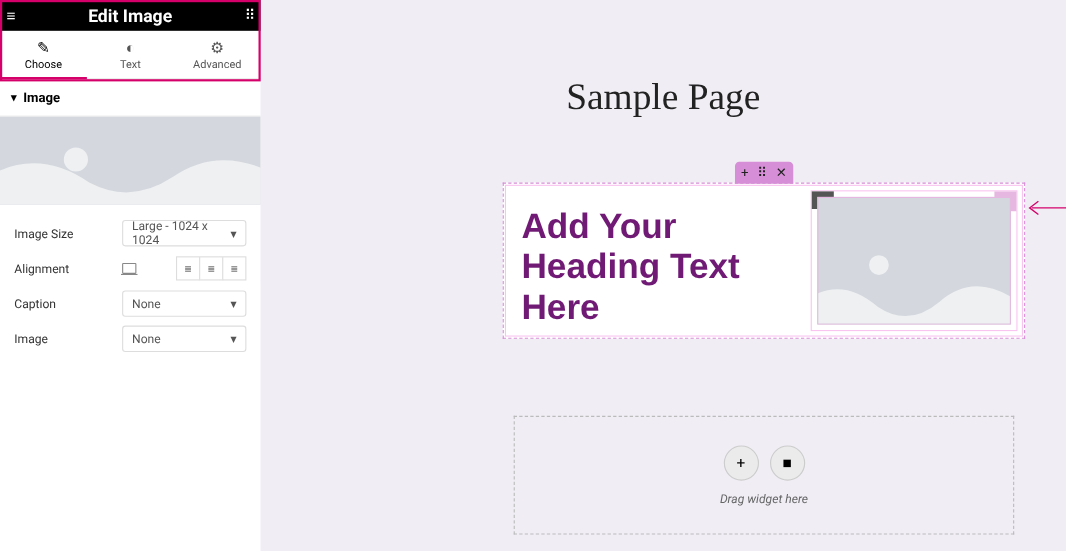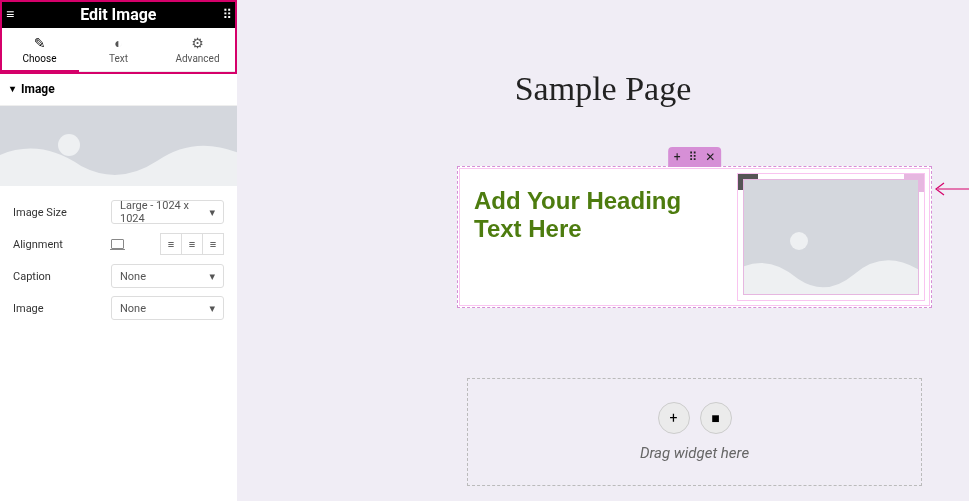--- a/index.html
+++ b/index.html
@@ -32,32 +32,32 @@
 .align-btn:first-child { margin-left: 0; }
 .need-help { text-align: center; margin-top: 50px; font-size: 11px; color: #555; cursor: pointer; }
 .collapse-handle { position: absolute; left: 237px; top: 258px; width: 12px; height: 40px; background: #fff; border: 1px solid #ddd; border-left: none; border-radius: 0 3px 3px 0; display: flex; align-items: center; justify-content: center; font-size: 10px; color: #888; cursor: pointer; }
 .canvas { position: absolute; left: 237px; top: 0; right: 0; bottom: 0; background: #f0edf5; }
 .page-title { font-family: Georgia, "Times New Roman", serif; font-size: 34px; text-align: center; margin-top: 70px; color: #222; }
 .section-box { position: absolute; left: 220px; top: 166px; width: 475px; height: 142px; border: 1px dashed #d68fd6; background: #fff; }
 .section-tab { position: absolute; left: 50%; transform: translateX(-50%); top: -20px; background: #d68fd6; border-radius: 4px 4px 0 0; padding: 3px 6px; display: flex; gap: 8px; align-items: center; font-size: 12px; color: #222; }
 .section-tab span { cursor: pointer; display: inline-flex; }
 .section-inner { display: flex; position: absolute; inset: 1px; border: 1px solid #f9c4f0; }
 .heading-col { flex: 1; padding: 18px 8px 0 14px; }
-.heading-col .htxt { font-family: Arial, sans-serif; font-weight: 700; font-size: 24px; line-height: 1.15; color: #4d7c0f; }
+.heading-col .htxt { font-family: Arial, sans-serif; font-weight: 700; font-size: 32px; line-height: 1.15; color: #701a75; }
 .img-col { width: 188px; position: relative; border: 1px solid #f9c4f0; margin: 4px; display: flex; align-items: center; justify-content: center; }
 .img-col .img-box { border: 1px solid #e6b7e0; width: 176px; height: 116px; position: relative; overflow: hidden; background: #d4d7dd; }
 .img-box .sun2 { position: absolute; width: 18px; height: 18px; border-radius: 50%; background: #eef0f2; left: 46px; top: 52px; }
 .img-toolbar { position: absolute; top: 0; left: 0; background: #555; color: #fff; width: 20px; height: 16px; display: flex; align-items: center; justify-content: center; font-size: 10px; cursor: pointer; }
 .img-edit-handle { position: absolute; top: 0; right: 0; background: #e6b7e0; width: 20px; height: 18px; display: flex; align-items: center; justify-content: center; font-size: 11px; color: #333; cursor: pointer; border-bottom-left-radius: 5px; }
 .arrow { position: absolute; left: 695px; top: 180px; width: 50px; height: 18px; }
 .arrow svg { width: 100%; height: 100%; }
 .drop-zone { position: absolute; left: 230px; top: 378px; width: 455px; height: 108px; border: 1px dashed #bbb; display: flex; flex-direction: column; align-items: center; justify-content: center; gap: 10px; }
 .drop-btns { display: flex; gap: 10px; }
 .rbtn { width: 32px; height: 32px; border-radius: 50%; border: 1px solid #ccc; background: #ebebeb; display: flex; align-items: center; justify-content: center; font-size: 14px; cursor: pointer; }
-.drop-text { font-style: italic; color: #666; font-size: 15px; }
+.drop-text { font-style: italic; color: #666; font-size: 11px; }
 .device-icon { width: 13px; height: 10px; border: 1px solid #888; border-radius: 1px; display: inline-block; position: relative; }
 .device-icon::after { content: ""; position: absolute; left: -2px; right: -2px; bottom: -2px; height: 1px; background: #888; }
 </style>
 </head>
 <body>
 
 <div class="panel">
   <div class="panel-header">
     <span class="menu">≡</span>
     <span class="title">Edit Image</span>

